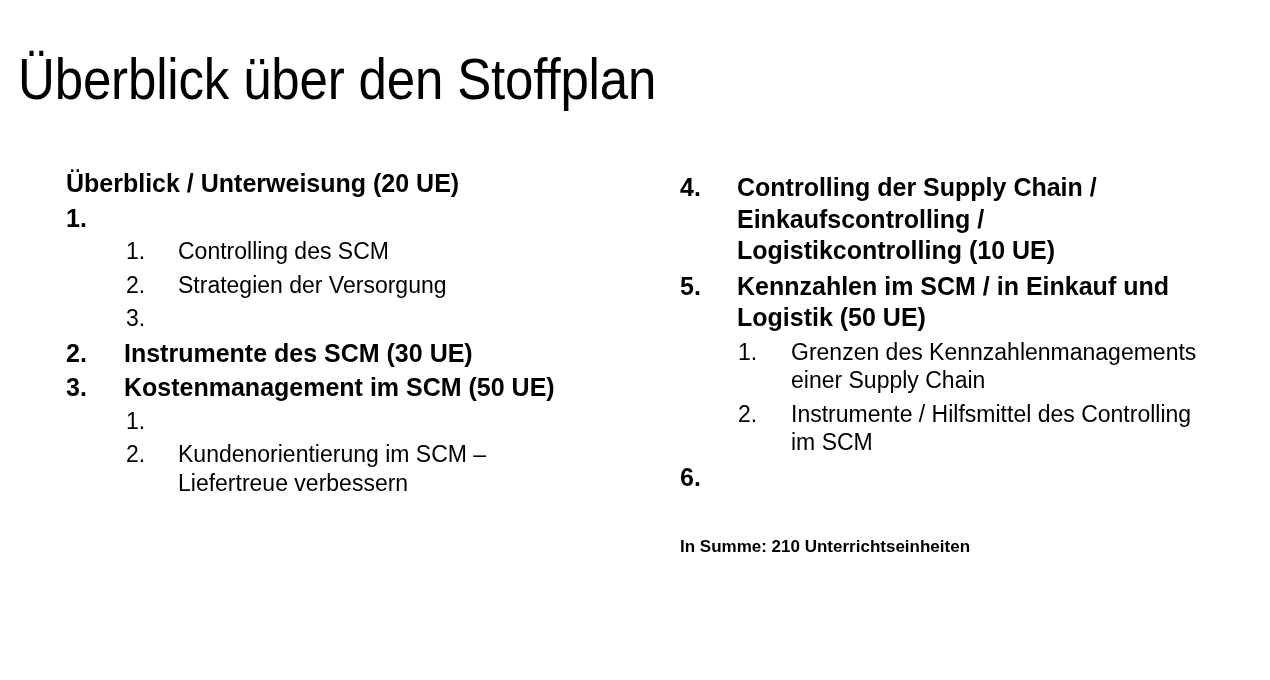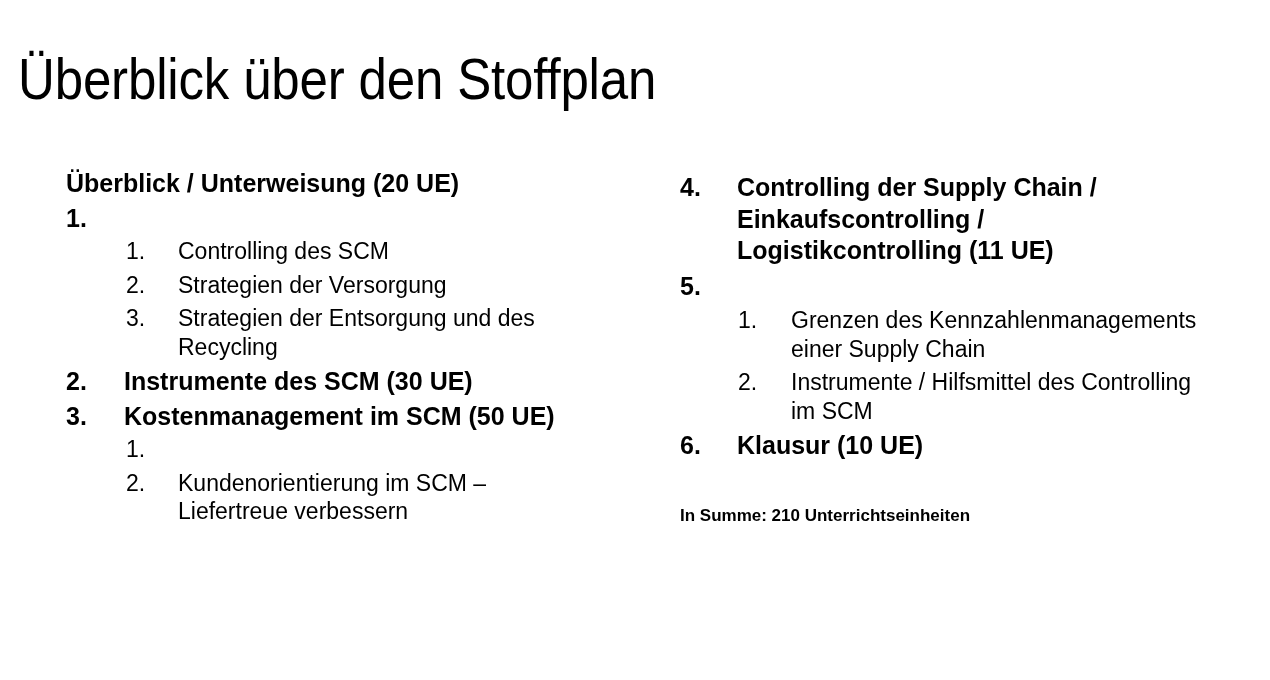--- a/index.html
+++ b/index.html
@@ -129,21 +129,20 @@
       <div class="row lvl2">
         <span class="marker">1.</span>
         <span class="text">Controlling des SCM</span>
       </div>
       <div class="row lvl2">
         <span class="marker">2.</span>
         <span class="text">Strategien der Versorgung</span>
       </div>
       <div class="row lvl2">
         <span class="marker">3.</span>
-        <span class="text">Strategien der Entsorgung und des Recycling</span>
       </div>
 
       <div class="row lvl1">
         <span class="marker">2.</span>
         <span class="text">Instrumente des SCM (30 UE)</span>
       </div>
 
       <div class="row lvl1">
         <span class="marker">3.</span>
         <span class="text">Kostenmanagement im SCM (50 UE)</span>
@@ -157,38 +156,38 @@
       </div>
 
     </div>
   </div>
 
   <div class="column column-right">
     <div class="col-inner">
 
       <div class="row lvl1">
         <span class="marker">4.</span>
-        <span class="text">Controlling der Supply Chain / Einkaufscontrolling / Logistikcontrolling (11 UE)</span>
+        <span class="text">Controlling der Supply Chain / Einkaufscontrolling / Logistikcontrolling (10 UE)</span>
       </div>
 
       <div class="row lvl1">
         <span class="marker">5.</span>
+        <span class="text">Kennzahlen im SCM / in Einkauf und Logistik (50 UE)</span>
       </div>
       <div class="row lvl2">
         <span class="marker">1.</span>
         <span class="text">Grenzen des Kennzahlenmanagements einer Supply Chain</span>
       </div>
       <div class="row lvl2">
         <span class="marker">2.</span>
         <span class="text">Instrumente / Hilfsmittel des Controlling im SCM</span>
       </div>
 
       <div class="row lvl1">
         <span class="marker">6.</span>
-        <span class="text">Klausur (10 UE)</span>
       </div>
 
       <div class="row lvl0 summary">
         <span class="text">In Summe: 210 Unterrichtseinheiten</span>
       </div>
 
     </div>
   </div>
 
 </div>

